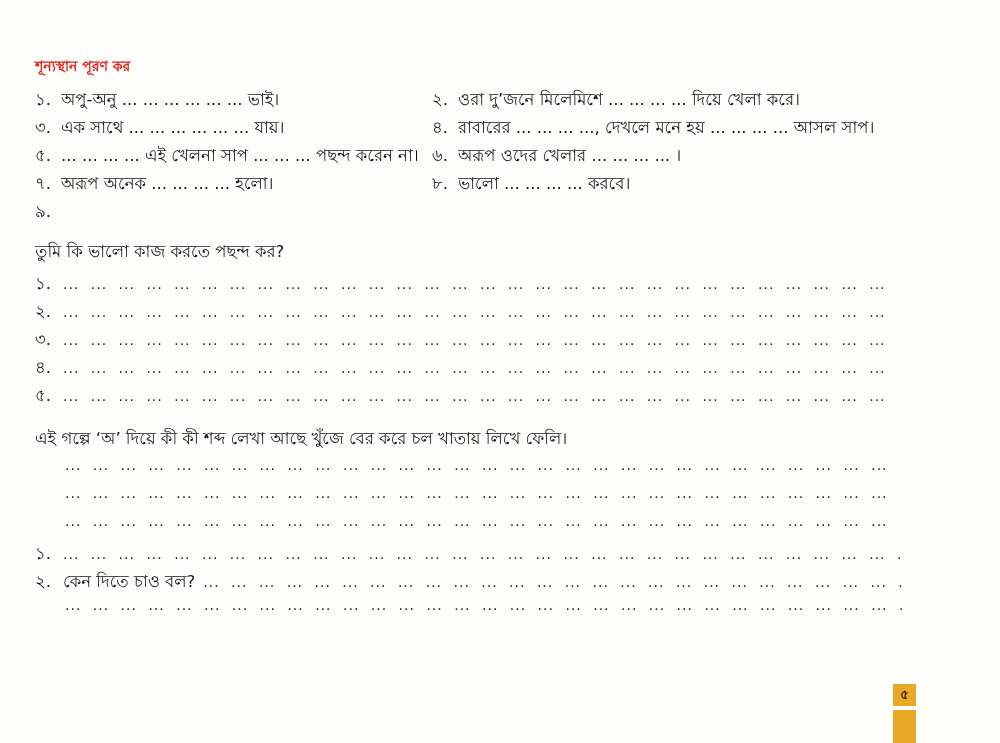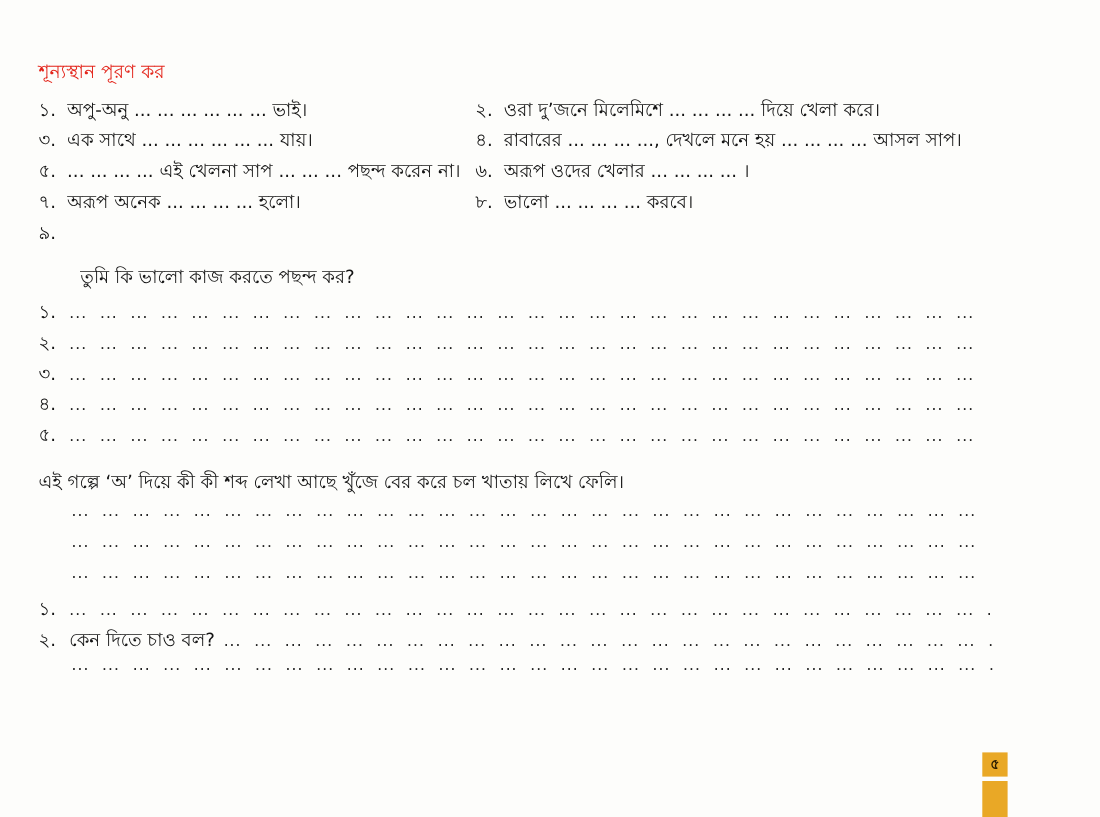--- a/index.html
+++ b/index.html
@@ -11,41 +11,41 @@
     position: relative;
     overflow: hidden;
   }
   .content {
     position: absolute;
     left: 35px; top: 54px;
     width: 935px;
   }
   .section-title {
     color: #e3251b;
-    font-weight: normal;
-    font-size: 17px;
+    font-weight: bold;
+    font-size: 14px;
     line-height: 24px;
     margin-bottom: 8px;
   }
   .fb-grid {
     display: grid;
     grid-template-columns: 397px 1fr;
     font-size: 16.5px;
     line-height: 28px;
   }
   .fb-item { display: flex; align-items: baseline; }
   .fb-num { flex: 0 0 26px; }
   .fb-text { white-space: nowrap; overflow: hidden; }
   .fb-full { display: flex; align-items: baseline; font-size: 16.5px; line-height: 28px; }
   .question {
     font-size: 16.5px;
     line-height: 28px;
     white-space: nowrap;
   }
-  .mt-block { margin-top: 12px; margin-left: 38px; }
+  .mt-block { margin-top: 12px; }
   .mt-block2 { margin-top: 14px; }
   .mt-block3 { margin-top: 19px; }
   .write-line {
     display: flex;
     align-items: baseline;
     height: 28px;
     font-size: 16.5px;
   }
   .write-line .fb-num { flex: 0 0 28px; }
   .dots {

